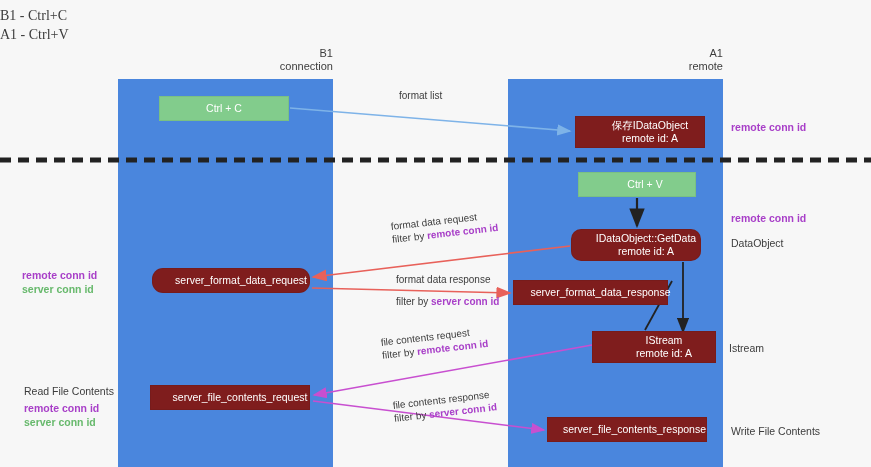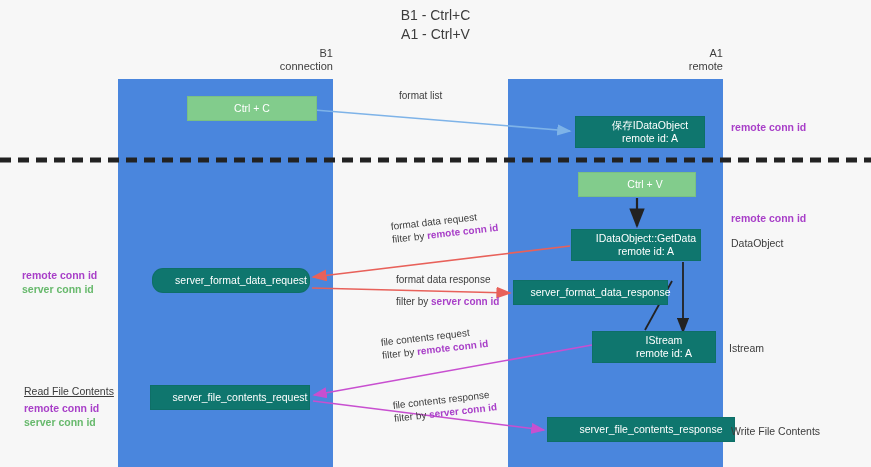--- a/index.html
+++ b/index.html
@@ -35,72 +35,73 @@
   }
   #head-b1 { left: 118px; top: 47px; width: 215px; }
   #head-a1 { left: 508px; top: 47px; width: 215px; }
   .lane-head .l1 { display: block; }
   .lane-head .l2 { display: block; }
 
   #title {
     position: absolute;
     left: 0; top: 6px;
     width: 871px;
-    text-align: center;
+    text-align: left;
     color: #3c3c3c;
     font-size: 14px;
     line-height: 19px;
+    font-family: Liberation Serif, serif;
   }
   #title span { display: block; }
 
   .node {
     position: absolute;
     box-sizing: border-box;
     display: flex;
     flex-direction: column;
     align-items: center;
     justify-content: center;
     color: #ffffff;
     font-size: 10.5px;
     line-height: 13px;
     text-align: center;
     border: 1px solid rgba(0,0,0,0.06);
   }
   .node.green { background: #82cc8c; }
-  .node.orange { background: #0f766e; padding-left: 20px; }
+  .node.orange { background: #7f1d1d; padding-left: 20px; }
   .node span { display: block; }
 
-  #n-ctrlc   { left: 159px; top: 96px;  width: 130px; height: 25px; margin-left: 28px; }
+  #n-ctrlc   { left: 159px; top: 96px;  width: 130px; height: 25px; }
   #n-idoSave { left: 575px; top: 116px; width: 130px; height: 32px; }
   #n-ctrlv   { left: 578px; top: 172px; width: 118px; height: 25px; padding-left: 16px; }
-  #n-getdata { left: 571px; top: 229px; width: 130px; height: 32px; }
+  #n-getdata { left: 571px; top: 229px; width: 130px; height: 32px; border-radius: 10px; }
   #n-sfdreq  { left: 152px; top: 268px; width: 158px; height: 25px; border-radius: 11px; }
   #n-sfdresp { left: 513px; top: 280px; width: 155px; height: 25px; }
   #n-istream { left: 592px; top: 331px; width: 124px; height: 32px; }
   #n-sfcreq  { left: 150px; top: 385px; width: 160px; height: 25px; }
-  #n-sfcresp { left: 547px; top: 417px; width: 188px; height: 25px; }
+  #n-sfcresp { left: 547px; top: 417px; width: 160px; height: 25px; align-items: flex-end; }
 
   .sidelabel {
     position: absolute;
     font-size: 10.5px;
     line-height: 14px;
     color: #3c3c3c;
   }
   .sidelabel .purple { color: #a83fc8; font-weight: bold; }
   .sidelabel .green  { color: #67b96c; font-weight: bold; }
   .sidelabel span { display: block; }
 
   #sl-remote1 { left: 731px; top: 120px; }
   #sl-remote2 { left: 731px; top: 211px; }
   #sl-dataobject { left: 731px; top: 236px; }
   #sl-istream { left: 729px; top: 341px; }
   #sl-write { left: 731px; top: 424px; }
 
   #sl-left1 { left: 22px; top: 268px; }
-  #sl-read  { left: 24px; top: 384px; text-decoration: underline; }
+  #sl-read  { left: 24px; top: 384px; }
   #sl-left2 { left: 24px; top: 401px; }
 
   .edgelabel {
     position: absolute;
     font-size: 10px;
     line-height: 13px;
     color: #3c3c3c;
     white-space: nowrap;
   }
   .edgelabel .purple { color: #a83fc8; font-weight: bold; }

